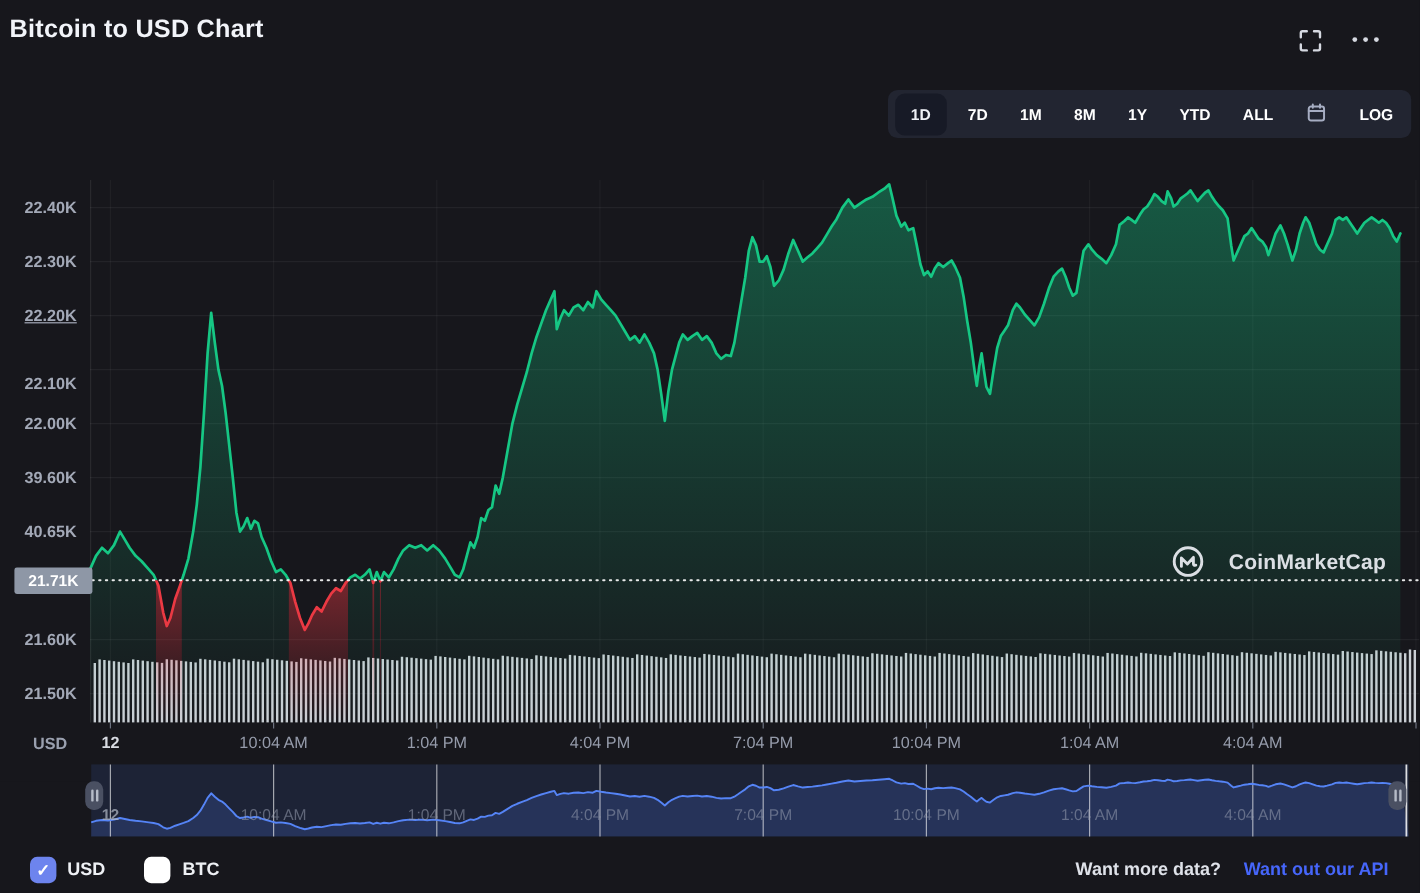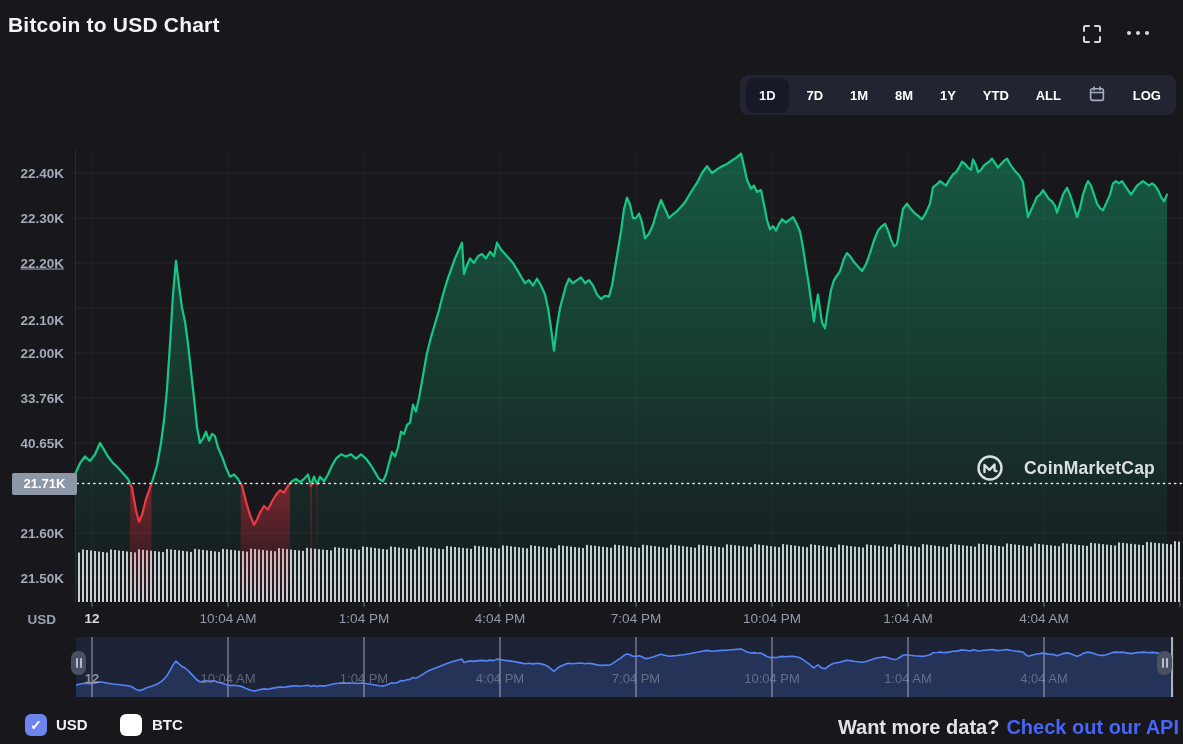--- a/index.html
+++ b/index.html
@@ -31,21 +31,21 @@
   .nav-handle i{display:block;width:2px;height:10px;background:#b6bcc8;border-radius:1px;}
   .plot-hover{position:absolute;left:75px;top:140px;width:1108px;height:462px;z-index:2;}
   svg.chart{position:absolute;left:0;top:0;z-index:1;pointer-events:none;}
   .overlays{position:absolute;left:0;top:0;width:100%;height:100%;z-index:2;pointer-events:none;}
   
   .checkbox{position:absolute;top:714px;width:22px;height:22px;border-radius:6px;display:flex;align-items:center;justify-content:center;cursor:pointer;}
   .checkbox.checked{background:#6d84ee;}
   .checkbox.unchecked{background:#ffffff;}
   .checkbox .mark{color:#fff;font-size:14px;font-weight:700;line-height:1;}
   .cb-label{position:absolute;top:716px;font-size:15px;font-weight:700;color:#eef0f4;}
-  .footer-right{position:absolute;right:4px;top:716px;display:flex;gap:7px;font-size:20px;font-weight:600;z-index:3;}
+  .footer-right{position:absolute;right:26px;top:716px;display:flex;gap:19px;font-size:15px;font-weight:600;z-index:3;}
   .footer-right .prompt{color:#dfe2e9;}
   .footer-right .api-link{color:#4666fa;text-decoration:none;cursor:pointer;}
 </style>
 </head>
 <body>
 
 <div class="page">
 
   <div class="title">Bitcoin to USD Chart</div>
 
@@ -453,21 +453,21 @@
         <circle cx="14" cy="14" r="11.5" fill="none" stroke="#e6e9ef" stroke-width="2.4"></circle>
         <path d="M8.5 18 V11 L13.5 16 L18.5 10.5 V15.5 Q18.5 17.5 20.5 17" fill="none" stroke="#e6e9ef" stroke-width="2.4" stroke-linecap="round" stroke-linejoin="round"></path>
       </svg>
       <span>CoinMarketCap</span>
     </div>
   <div class="ylab" style="top: 173px;">22.40K</div>
       <div class="ylab" style="top: 218px;">22.30K</div>
       <div class="ylab" style="top: 263px; text-decoration: underline;">22.20K</div>
       <div class="ylab" style="top: 308px; margin-top: 12px;">22.10K</div>
       <div class="ylab" style="top: 353px;">22.00K</div>
-      <div class="ylab" style="top: 398px;">33.76K</div>
+      <div class="ylab" style="top: 398px;">39.60K</div>
       <div class="ylab" style="top: 443px;">40.65K</div>
       <div class="ylab" style="top: 533px;">21.60K</div>
       <div class="ylab" style="top: 578px;">21.50K</div>
       <div class="xlab bold" style="left: 92px;">12</div>
       <div class="xlab" style="left: 228px;">10:04 AM</div>
       <div class="xlab" style="left: 364px;">1:04 PM</div>
       <div class="xlab" style="left: 500px;">4:04 PM</div>
       <div class="xlab" style="left: 636px;">7:04 PM</div>
       <div class="xlab" style="left: 772px;">10:04 PM</div>
       <div class="xlab" style="left: 908px;">1:04 AM</div>
@@ -495,16 +495,16 @@
 
   <span class="checkbox checked" style="left:25px;">
     <span class="mark">✓</span>
   </span>
   <span class="cb-label" style="left:56px;">USD</span>
   <span class="checkbox unchecked" style="left:120px;"></span>
   <span class="cb-label" style="left:152px;">BTC</span>
 
   <div class="footer-right">
     <span class="prompt">Want more data?</span>
-    <a class="api-link">Check out our API</a>
+    <a class="api-link">Want out our API</a>
   </div>
 
 </div>
 
 </body></html>

